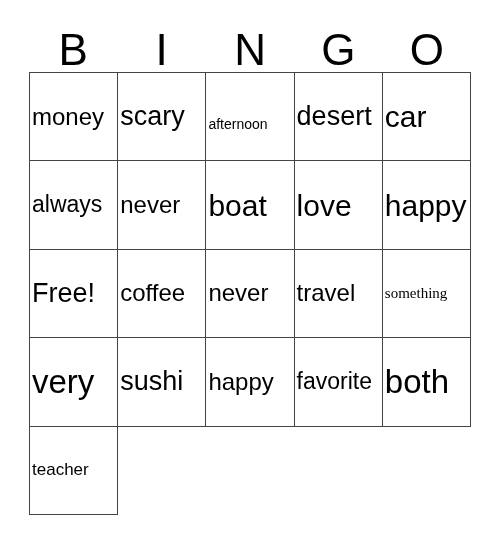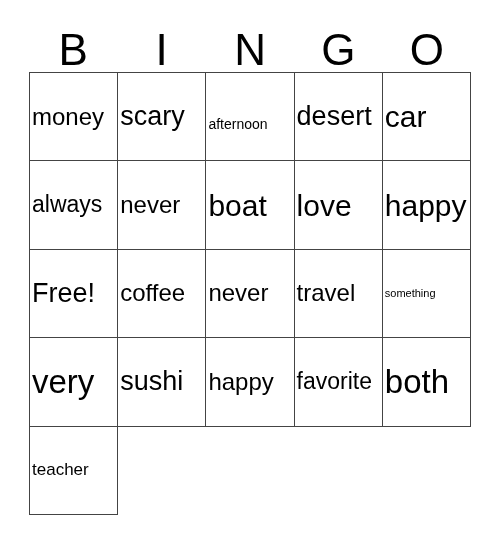--- a/index.html
+++ b/index.html
@@ -78,21 +78,21 @@
     color: #000000;
   }
 
   
   .sz-xl  { font-size: 33px; }
   .sz-lg  { font-size: 30px; }
   .sz-ml  { font-size: 27px; }
   .sz-md  { font-size: 24px; }
   .sz-sm  { font-size: 23px; }
   .sz-xs  { font-size: 17px; }
-  .sz-xxs { font-size: 11px; }
+  .sz-xxs { font-size: 15px; font-family: Liberation Serif, serif; }
   .sz-tiny{ font-size: 14px; margin-top: 16px; }
 </style>
 </head>
 <body>
 
 <div id="bingo-card">
 
   <div id="header-row">
     <div class="header-letter">B</div>
     <div class="header-letter">I</div>

